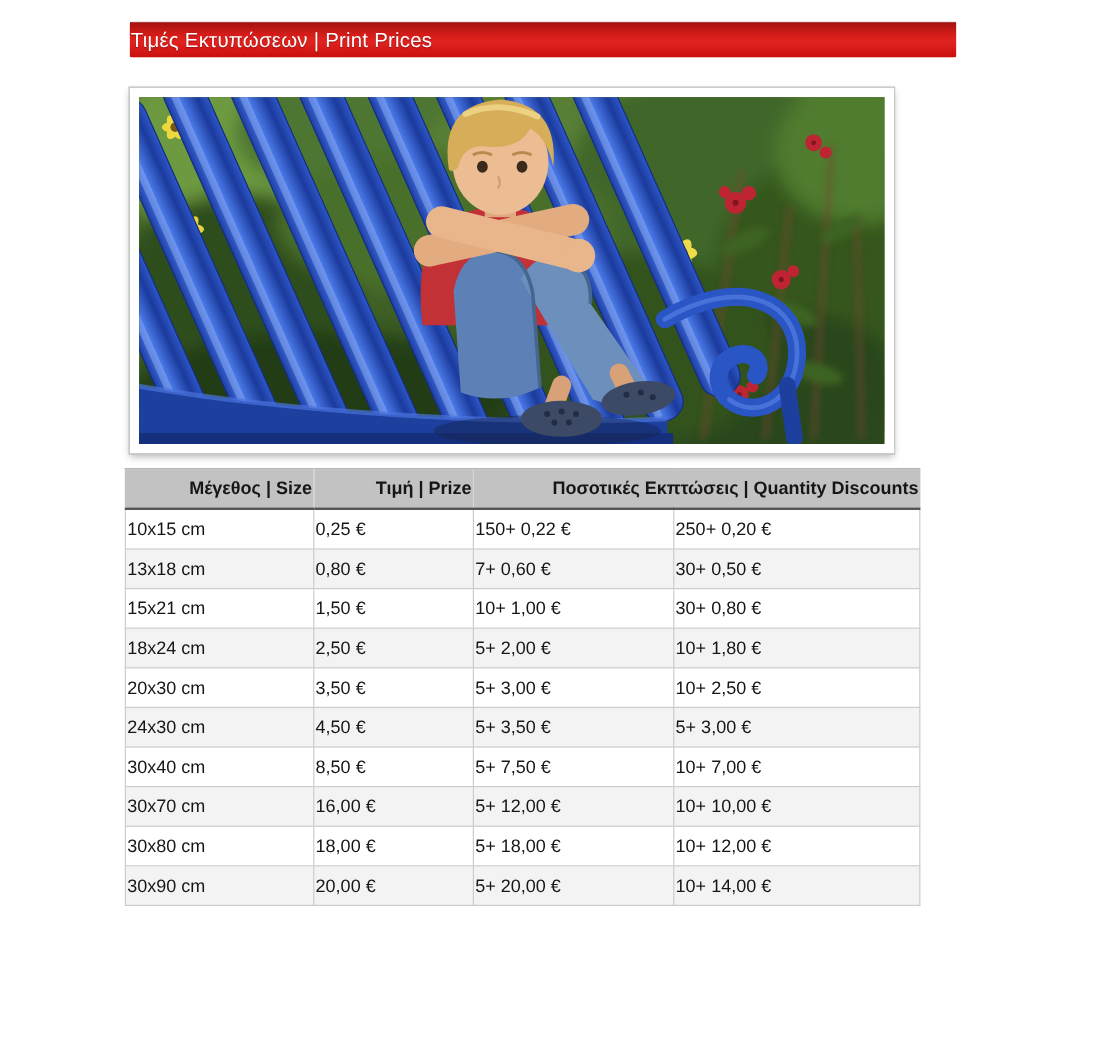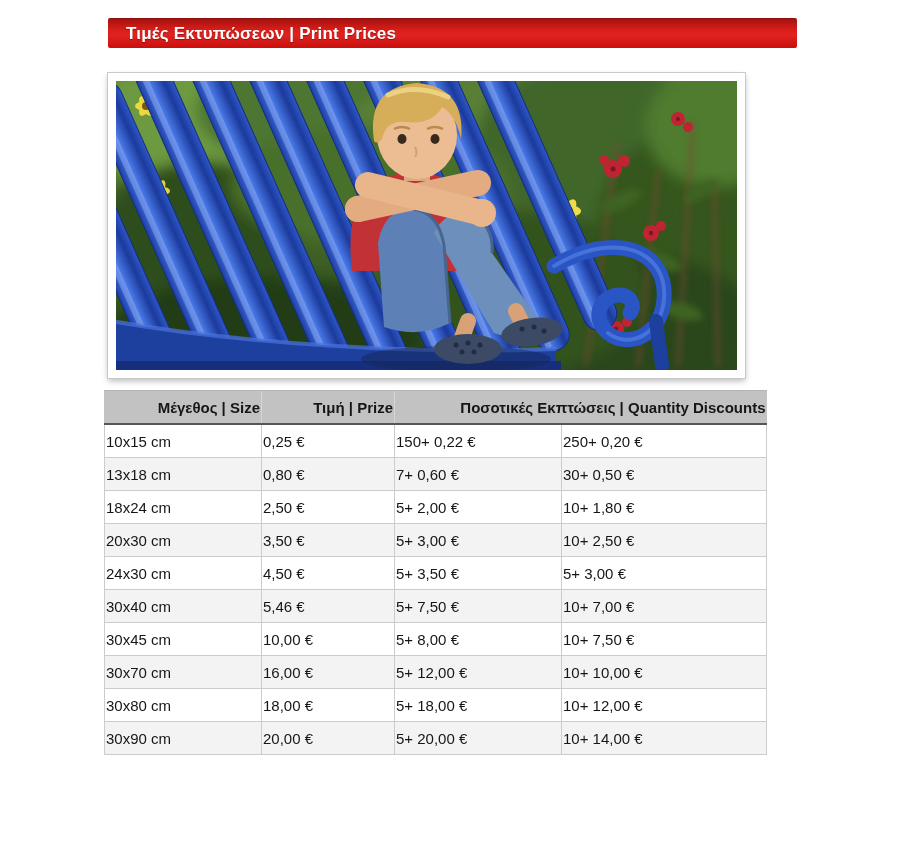--- a/index.html
+++ b/index.html
@@ -12,22 +12,22 @@
 
   
   .title-zone{position:absolute;left:108px;top:18px;width:689px;}
   .title-bar{
     height:30px;border-radius:2px;
     background:linear-gradient(180deg,#a61210 0%,#d91e1a 38%,#e02320 55%,#c90f0c 100%);
     border-top:1px solid #8e0e0c;
     display:flex;align-items:center;box-sizing:border-box;
   }
   .title-bar span{
-    color:#ffffff;font-weight:bold;font-size:17px;letter-spacing:.2px;
-    padding-left:18px;text-shadow:0 1px 1px rgba(0,0,0,.35);white-space:nowrap;
+    color:#ffffff;font-weight:normal;font-size:17px;letter-spacing:.2px;
+    padding-left:1px;text-shadow:0 1px 1px rgba(0,0,0,.35);white-space:nowrap;
   }
   .reflection-zone{position:relative;height:26px;margin-top:2px;overflow:hidden;}
   .reflection-fade{
     position:absolute;inset:0;
     background:linear-gradient(180deg,rgba(255,255,255,.55) 0%,rgba(255,255,255,.9) 55%,#ffffff 100%);
   }
 
   
   .photo-frame{
     position:absolute;left:108px;top:73px;width:621px;height:289px;
@@ -280,48 +280,48 @@
           <td>150+ 0,22 €</td>
           <td>250+ 0,20 €</td>
         </tr>
         <tr>
           <td>13x18 cm</td>
           <td>0,80 €</td>
           <td>7+  0,60 €</td>
           <td>30+ 0,50 €</td>
         </tr>
         <tr>
+          <td>15x21 cm</td>
+          <td>1,50 €</td>
+          <td>10+ 1,00 €</td>
+          <td>30+ 0,80 €</td>
+        </tr>
+        <tr>
           <td>18x24 cm</td>
           <td>2,50 €</td>
           <td>5+ 2,00 €</td>
           <td>10+ 1,80 €</td>
         </tr>
         <tr>
           <td>20x30 cm</td>
           <td>3,50 €</td>
           <td>5+ 3,00 €</td>
           <td>10+ 2,50 €</td>
         </tr>
         <tr>
           <td>24x30 cm</td>
           <td>4,50 €</td>
           <td>5+ 3,50 €</td>
           <td>5+ 3,00 €</td>
         </tr>
         <tr>
           <td>30x40 cm</td>
-          <td>5,46 €</td>
+          <td>8,50 €</td>
           <td>5+ 7,50 €</td>
           <td>10+ 7,00 €</td>
-        </tr>
-        <tr>
-          <td>30x45 cm</td>
-          <td>10,00 €</td>
-          <td>5+ 8,00 €</td>
-          <td>10+ 7,50 €</td>
         </tr>
         <tr>
           <td>30x70 cm</td>
           <td>16,00 €</td>
           <td>5+ 12,00 €</td>
           <td>10+ 10,00 €</td>
         </tr>
         <tr>
           <td>30x80 cm</td>
           <td>18,00 €</td>

